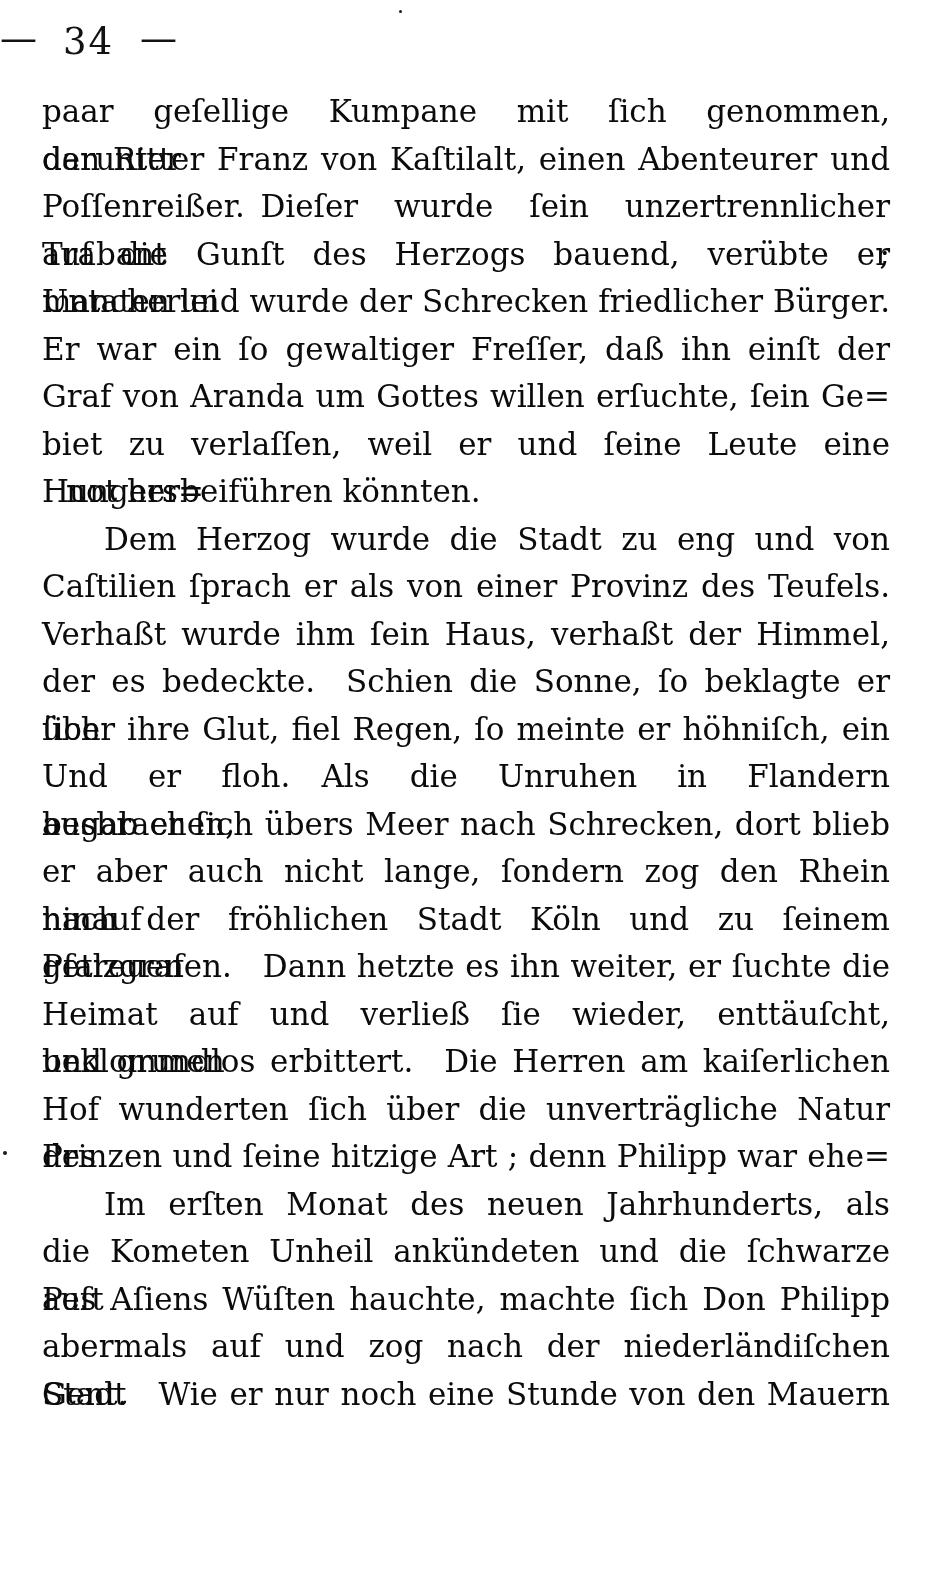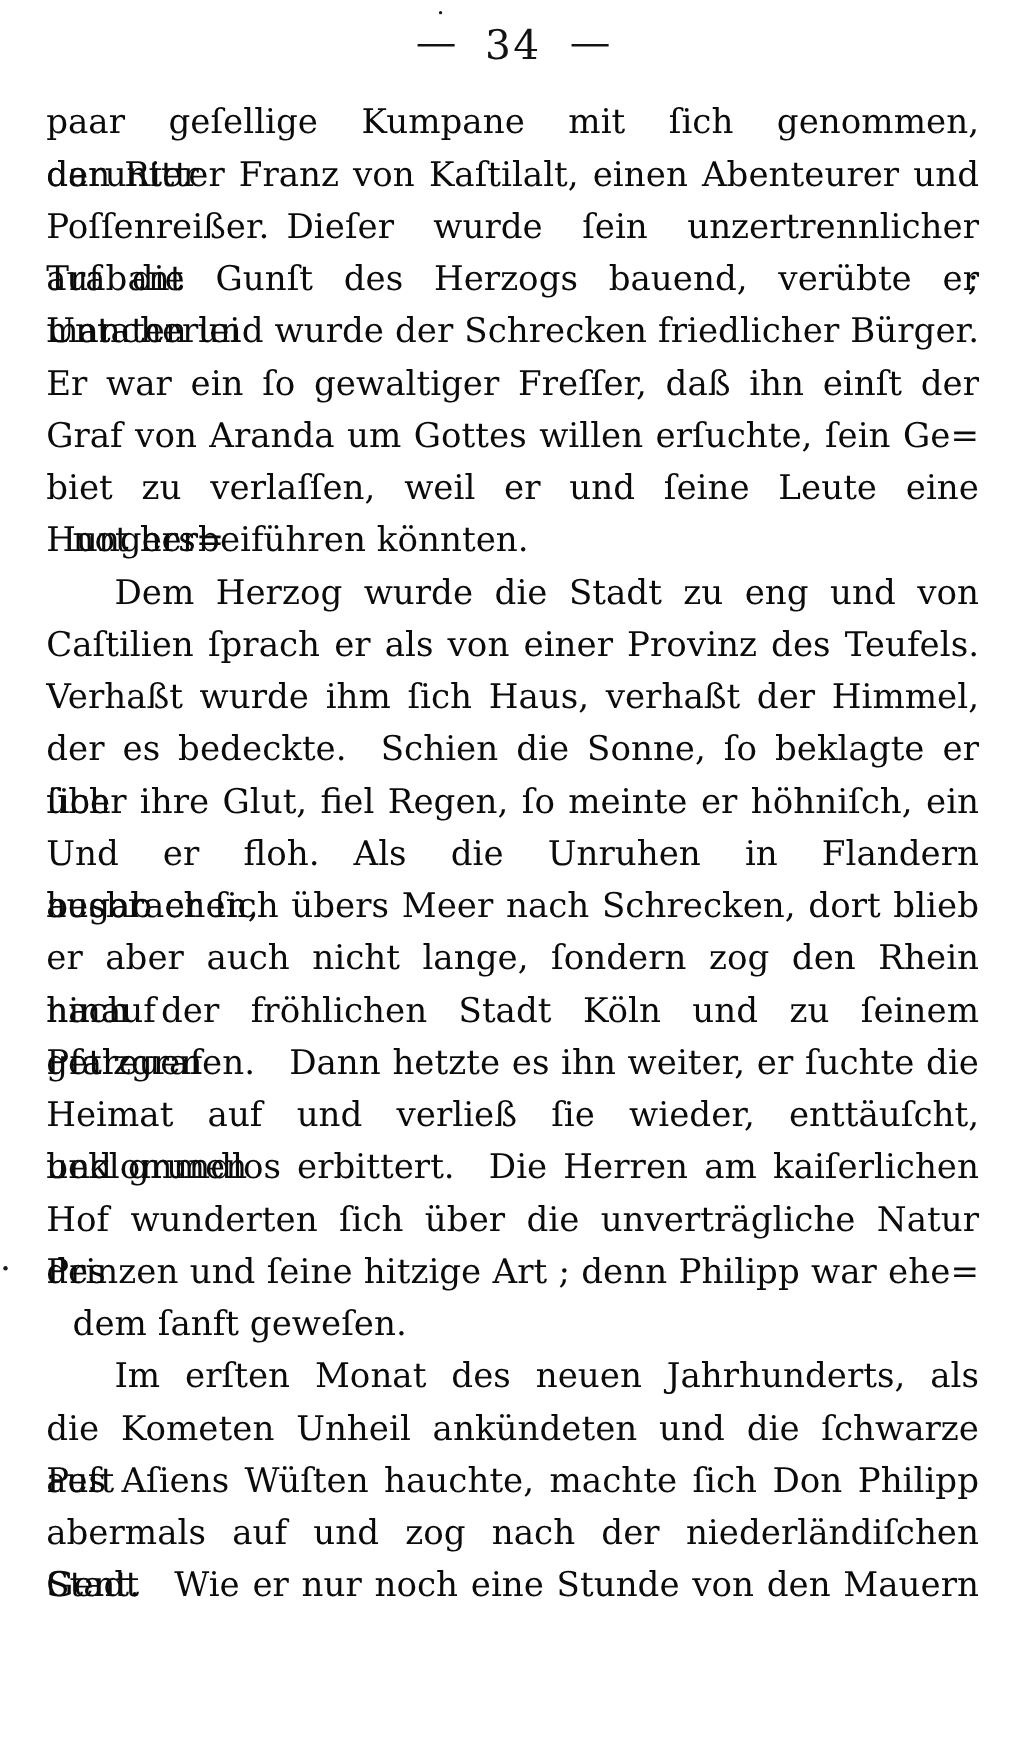--- a/index.html
+++ b/index.html
@@ -11,21 +11,21 @@
   .page {
     position: relative;
     width: 933px; height: 1584px;
     background: #ffffff;
     color: #0b0b0b;
     font-family: "DejaVu Serif", "Liberation Serif", serif;
   }
   .running-head {
     position: absolute;
     top: 20px; left: 0; width: 100%;
-    text-align: center;
+    text-align: left;
     font-size: 37px;
     font-weight: normal;
     color: #121212;
   }
   .running-head .pagenum { margin: 0 26px; letter-spacing: 2px; }
   .running-head .dash { position: relative; top: -3px; }
   .text-block {
     position: absolute;
     top: 88px; left: 42px;
     width: 848px;
@@ -65,33 +65,32 @@
       <div class="line">den Ritter Franz von Kaſtilalt, einen Abenteurer und</div>
       <div class="line">Poſſenreißer. Dieſer wurde ſein unzertrennlicher Trabant ;</div>
       <div class="line">auf die Gunſt des Herzogs bauend, verübte er mancherlei</div>
       <div class="line">Untaten und wurde der Schrecken friedlicher Bürger.</div>
       <div class="line">Er war ein ſo gewaltiger Freſſer, daß ihn einſt der</div>
       <div class="line">Graf von Aranda um Gottes willen erſuchte, ſein Ge=</div>
       <div class="line">biet zu verlaſſen, weil er und ſeine Leute eine Hungers=</div>
       <div class="line endline">not herbeiführen könnten.</div>
       <div class="line indent">Dem Herzog wurde die Stadt zu eng und von</div>
       <div class="line">Caſtilien ſprach er als von einer Provinz des Teufels.</div>
-      <div class="line">Verhaßt wurde ihm ſich Haus, verhaßt der Himmel,</div>
+      <div class="line">Verhaßt wurde ihm ſein Haus, verhaßt der Himmel,</div>
       <div class="line">der es bedeckte. Schien die Sonne, ſo beklagte er ſich</div>
       <div class="line">über ihre Glut, fiel Regen, ſo meinte er höhniſch, ein</div>
       <div class="line">Und er floh. Als die Unruhen in Flandern ausbrachen,</div>
       <div class="line">begab er ſich übers Meer nach Schrecken, dort blieb</div>
       <div class="line">er aber auch nicht lange, ſondern zog den Rhein hinauf</div>
       <div class="line">nach der fröhlichen Stadt Köln und zu ſeinem getreuen</div>
       <div class="line">Pfalzgrafen. Dann hetzte es ihn weiter, er ſuchte die</div>
       <div class="line">Heimat auf und verließ ſie wieder, enttäuſcht, beklommen</div>
       <div class="line">und grundlos erbittert. Die Herren am kaiſerlichen</div>
       <div class="line">Hof wunderten ſich über die unverträgliche Natur des</div>
       <div class="line">Prinzen und ſeine hitzige Art ; denn Philipp war ehe=</div>
-      <div class="line endline">dem ſanft geweſen.</div>
       <div class="line indent">Im erſten Monat des neuen Jahrhunderts, als</div>
       <div class="line">die Kometen Unheil ankündeten und die ſchwarze Peſt</div>
       <div class="line">aus Aſiens Wüſten hauchte, machte ſich Don Philipp</div>
       <div class="line">abermals auf und zog nach der niederländiſchen Stadt</div>
       <div class="line">Gent. Wie er nur noch eine Stunde von den Mauern</div>
     </div>
 
   <div class="speck speck-left"></div>
   <div class="speck speck-top"></div>
 

